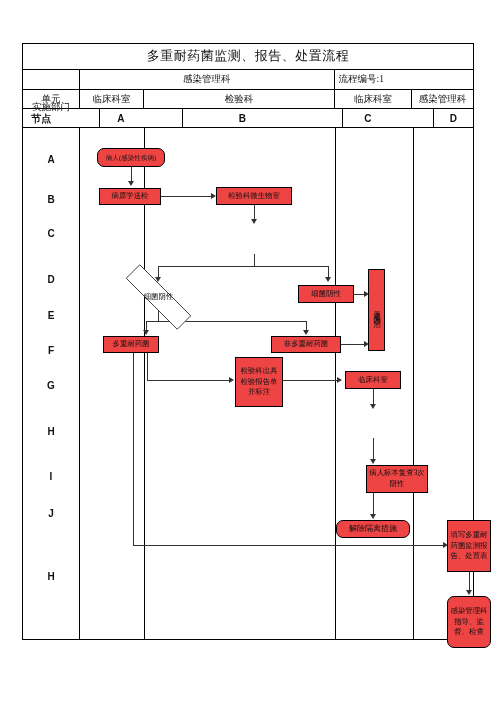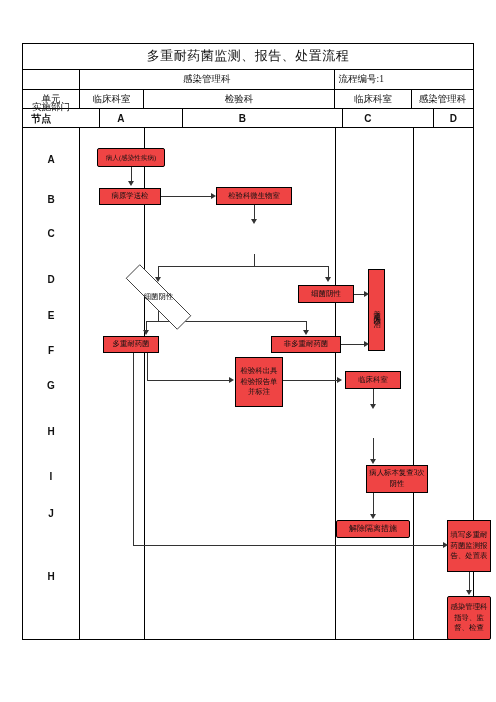--- a/index.html
+++ b/index.html
@@ -44,21 +44,21 @@
     font-size:10px;font-weight:bold;
     font-family:"Liberation Sans","DejaVu Sans",sans-serif;
   }
 
   
   .node{
     position:absolute;box-sizing:border-box;border:1px solid #000;background:#ef4444;
     display:flex;align-items:center;justify-content:center;text-align:center;
     font-size:7.4px;line-height:1.45;padding:1px 2px;z-index:3;
   }
-  .node.round{border-radius:2px;}
+  .node.round{border-radius:7px;}
   .node.thick{border-width:1.4px;}
   .node.vert{
     writing-mode:vertical-rl;text-orientation:upright;letter-spacing:2px;
     line-height:1.1;
   }
   .diamond{
     position:absolute;box-sizing:border-box;z-index:3;
     display:flex;align-items:center;justify-content:center;
   }
   .diamond .dshape{
@@ -194,16 +194,16 @@
     <div class="node" style="left:319px;top:337px;width:62px;height:28px;margin-left:24px;">病人标本复查3次阴性</div>
     <div class="v" style="left:350px;top:365px;height:22px"></div>
     <div class="arw down" style="left:347px;top:386px"></div>
 
     <div class="node round thick" style="left:313px;top:392px;width:74px;height:18px;font-size:8px;">解除隔离措施</div>
 
     <div class="node" style="left:424px;top:392px;width:44px;height:52px;">填写多重耐药菌监测报告、处置表</div>
     <div class="v" style="left:446px;top:444px;height:19px"></div>
     <div class="arw down" style="left:443px;top:462px"></div>
 
-    <div class="node round" style="left:424px;top:468px;width:44px;height:44px;">感染管理科指导、监督、检查</div>
+    <div class="node round" style="left:424px;top:468px;width:44px;height:52px;">感染管理科指导、监督、检查</div>
 
   </div>
 </div>
 
 </body></html>

